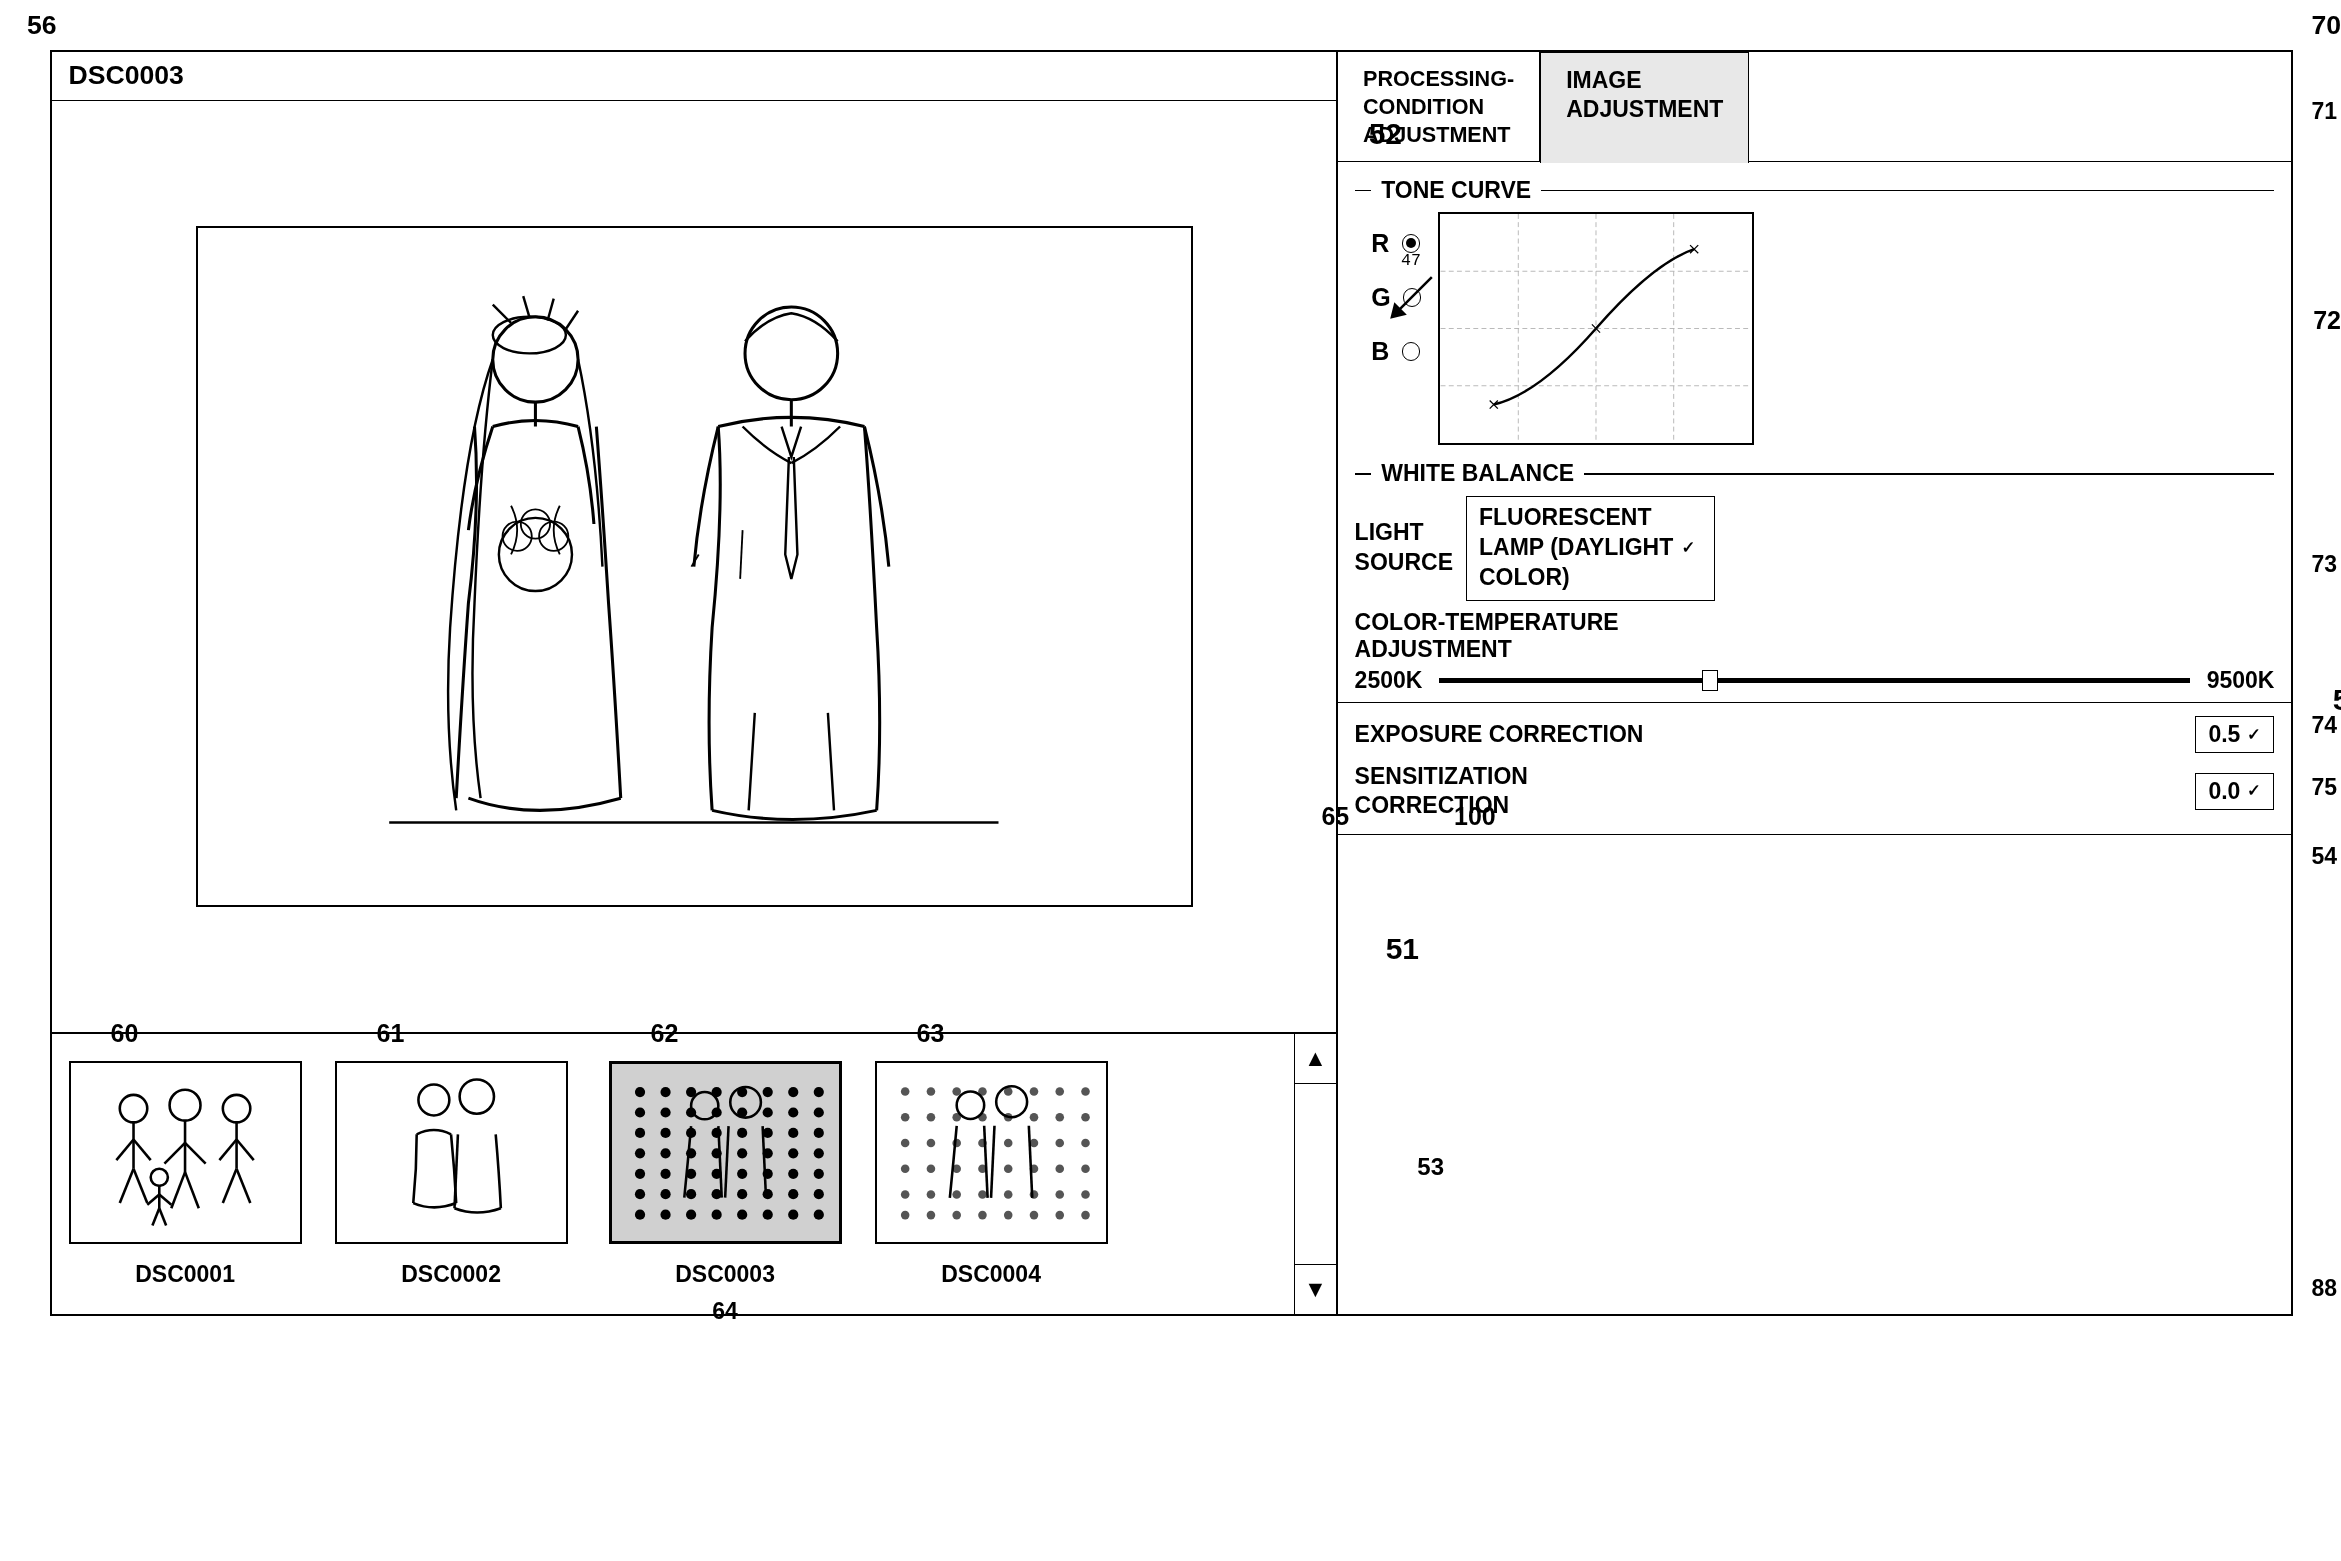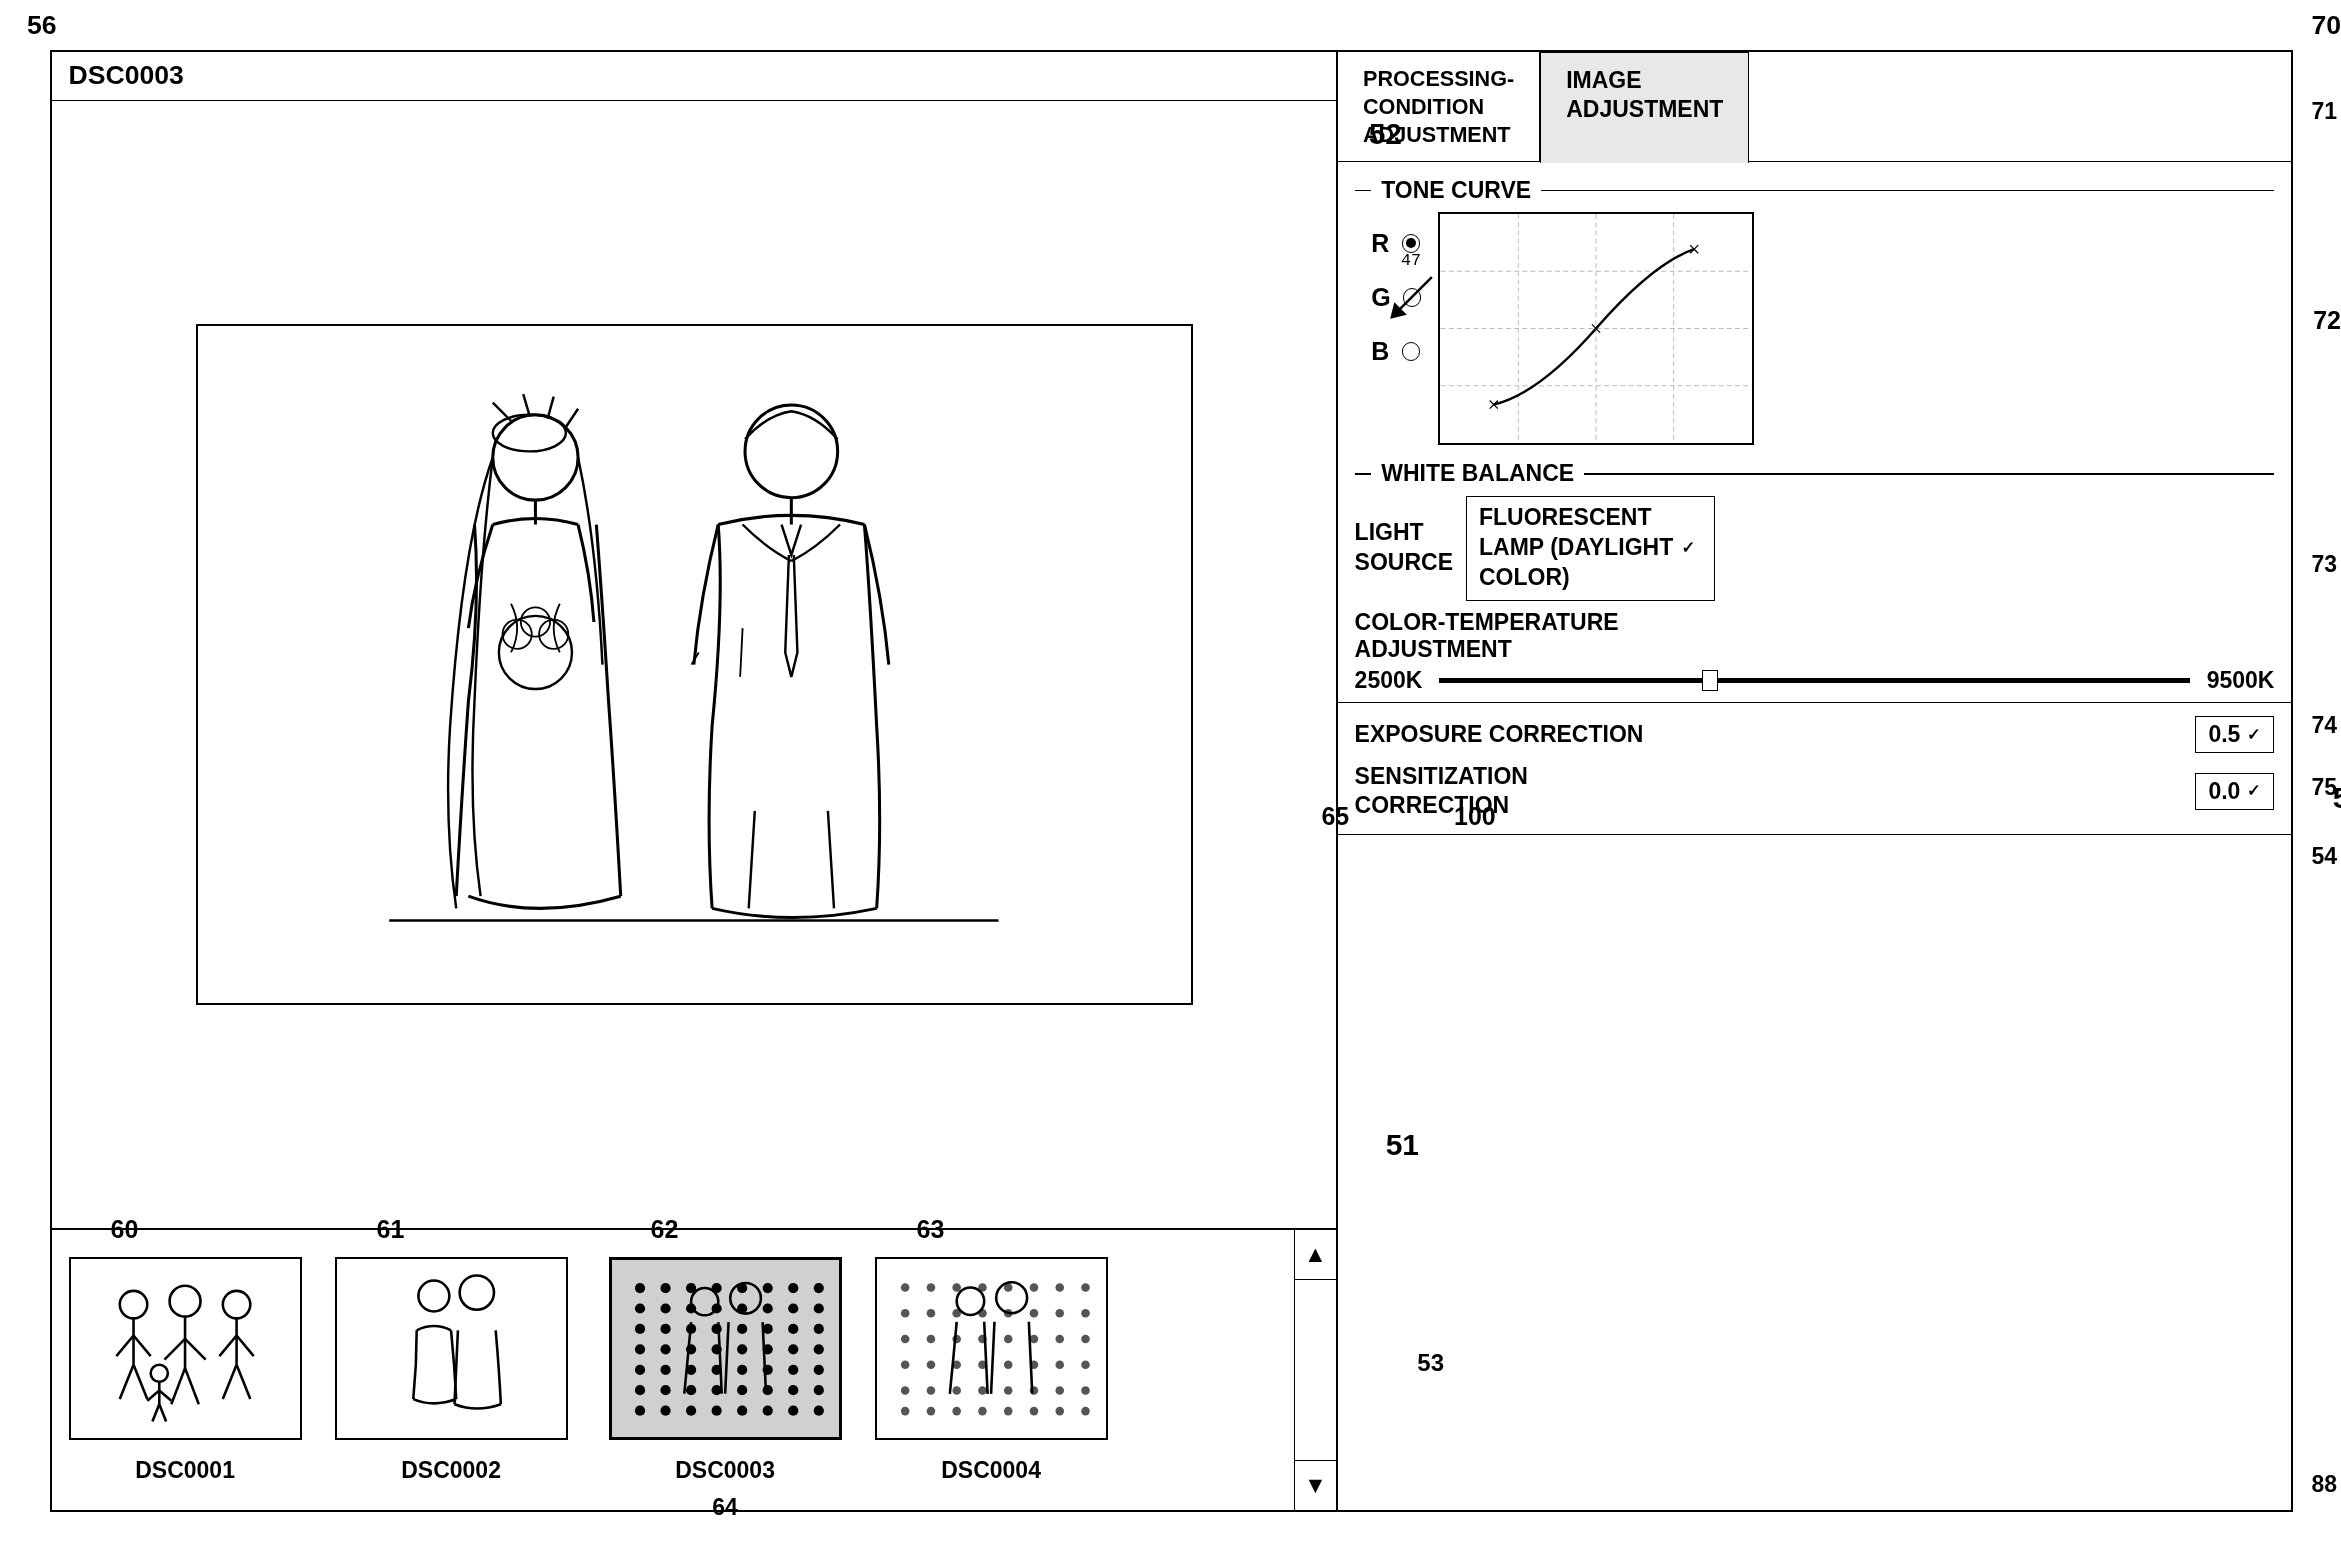--- a/index.html
+++ b/index.html
@@ -11,21 +11,21 @@
       position: relative;
       overflow: hidden;
     }
 
     
     .outer-container {
       position: absolute;
       top: 50px;
       left: 50px;
       width: 2243px;
-      height: 1462px;
+      height: 1266px;
       display: flex;
       flex-direction: row;
       gap: 0;
     }
 
     
     .left-panel {
       border: 2.5px solid #000;
       flex: 0 0 1288px;
       display: flex;

